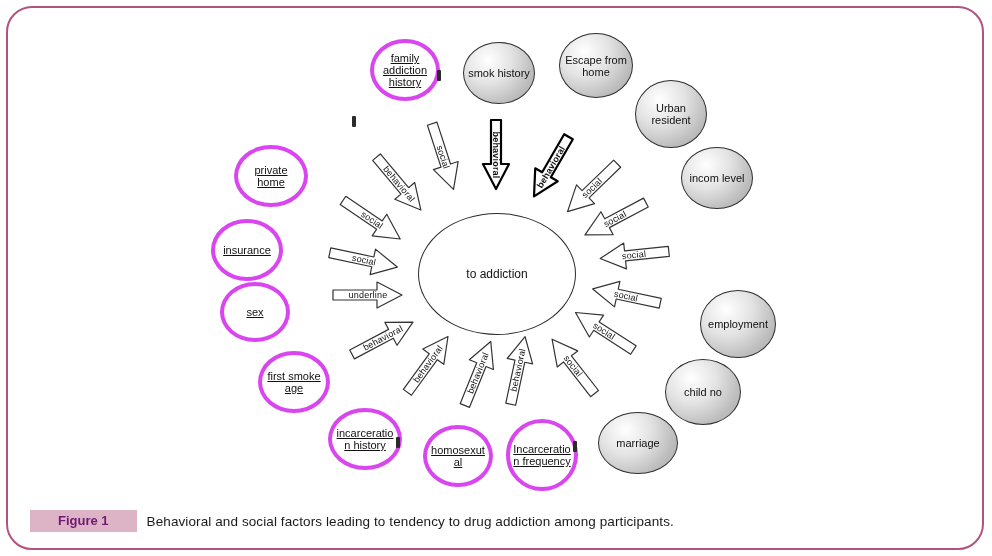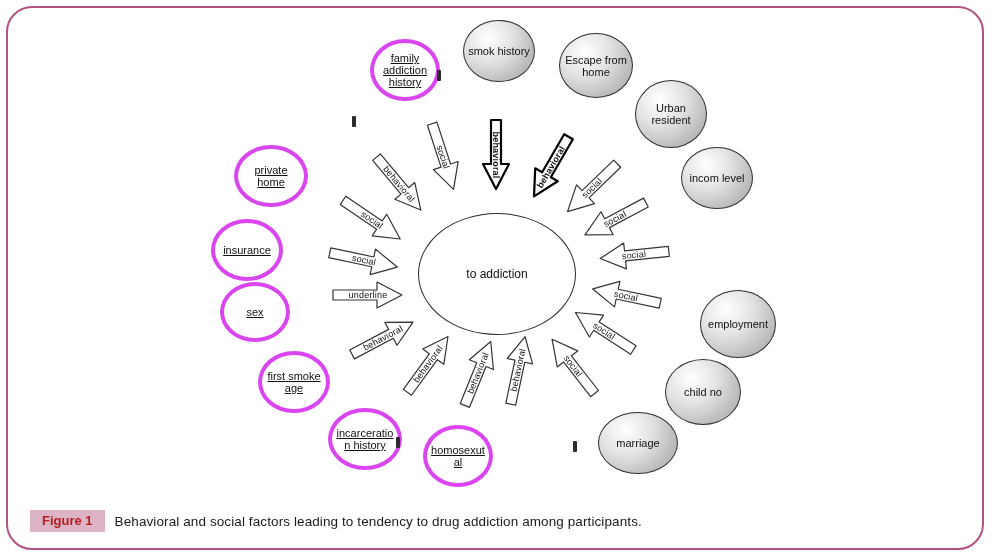--- a/index.html
+++ b/index.html
@@ -90,23 +90,23 @@
     width:930px;
     height:26px;
     display:flex;
     align-items:center;
     gap:10px;
     font-size:13.5px;
     color:#1a1a1a;
   }
   .caption-badge{
     background:#ddb4c6;
-    color:#b91c1c;
+    color:#701a75;
     font-weight:bold;
-    padding:3px 12px;
+    padding:3px 28px;
     font-size:13px;
     line-height:16px;
     white-space:nowrap;
   }
   .caption-text{
     white-space:nowrap;
     letter-spacing:.1px;
   }
   .tab-mark{
     position:absolute;
@@ -138,21 +138,24 @@
       </div>
       <div class="node plain" style="left: 328px; top: 408px; width: 74px; height: 62px;">
         <span class="lbl">incarceration history</span>
       </div>
       <div class="node plain" style="left: 258px; top: 351px; width: 72px; height: 62px;">
         <span class="lbl">first smoke age</span>
       </div>
       <div class="node plain" style="left: 423px; top: 425px; width: 70px; height: 62px;">
         <span class="lbl">homosexutal</span>
       </div>
-      <div class="node shaded" style="left: 463px; top: 20px; width: 72px; height: 62px;">
+      <div class="node plain" style="left: 506px; top: 419px; width: 72px; height: 72px;">
+        <span class="lbl">Incarceration frequency</span>
+      </div>
+      <div class="node shaded" style="left: 463px; top: 42px; width: 72px; height: 62px;">
         <span class="lbl">smok history</span>
       </div>
       <div class="node shaded" style="left: 559px; top: 33px; width: 74px; height: 65px;">
         <span class="lbl">Escape from home</span>
       </div>
       <div class="node shaded" style="left: 635px; top: 80px; width: 72px; height: 68px;">
         <span class="lbl">Urban resident</span>
       </div>
       <div class="node shaded" style="left: 681px; top: 147px; width: 72px; height: 62px;">
         <span class="lbl">incom level</span>

